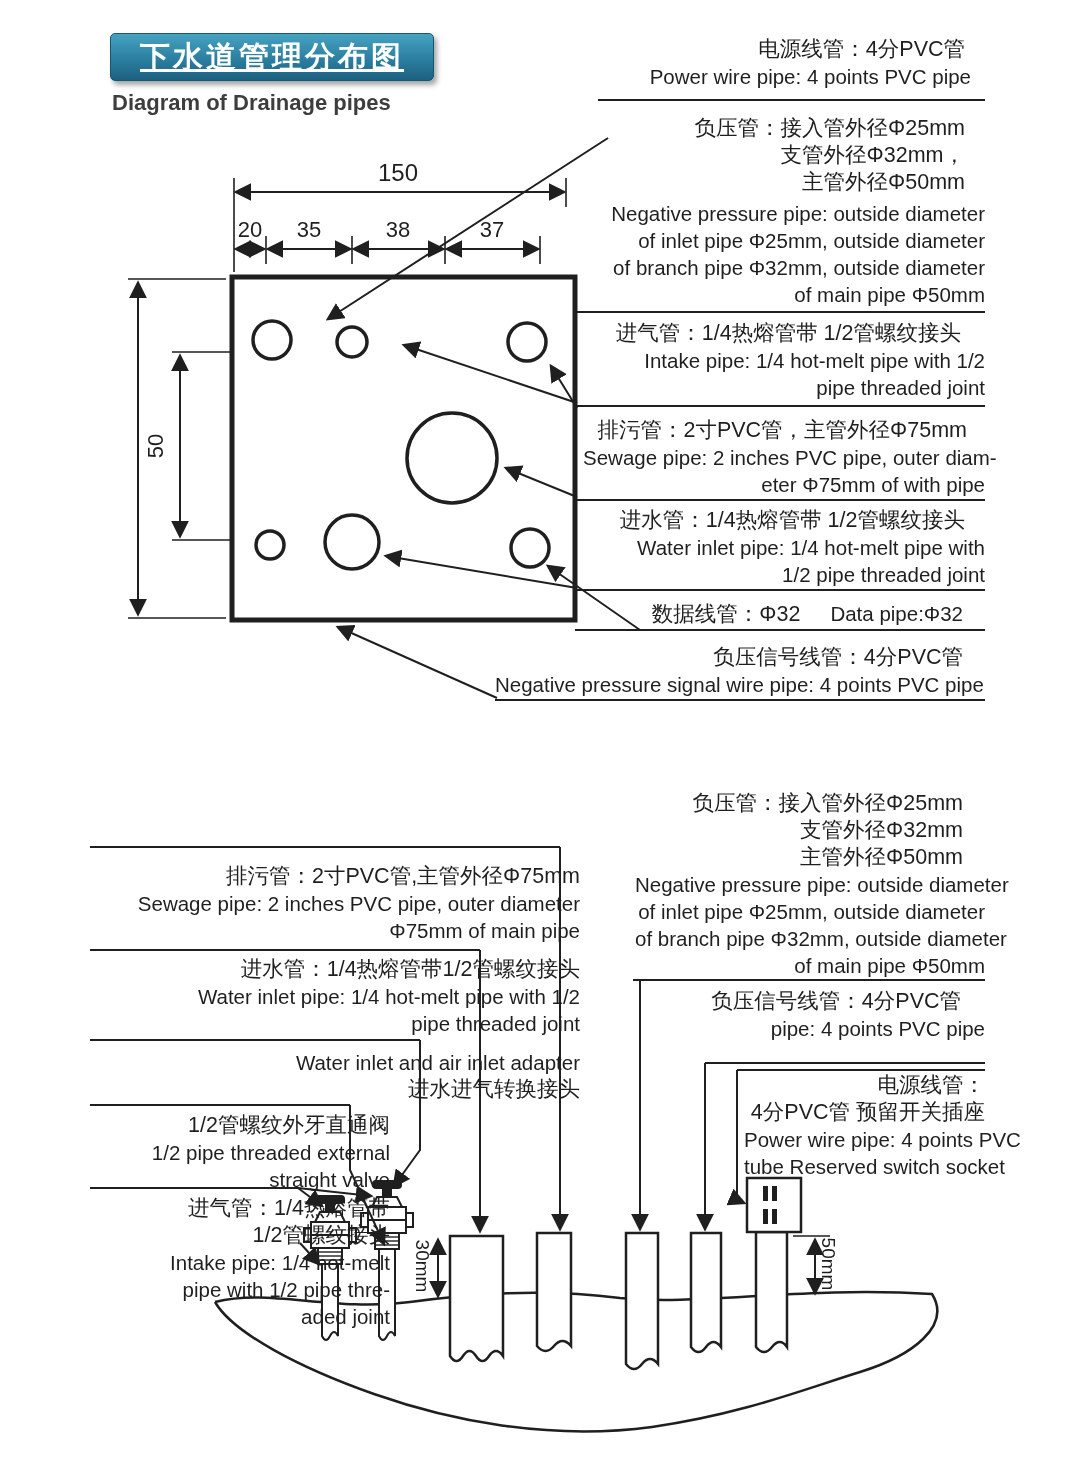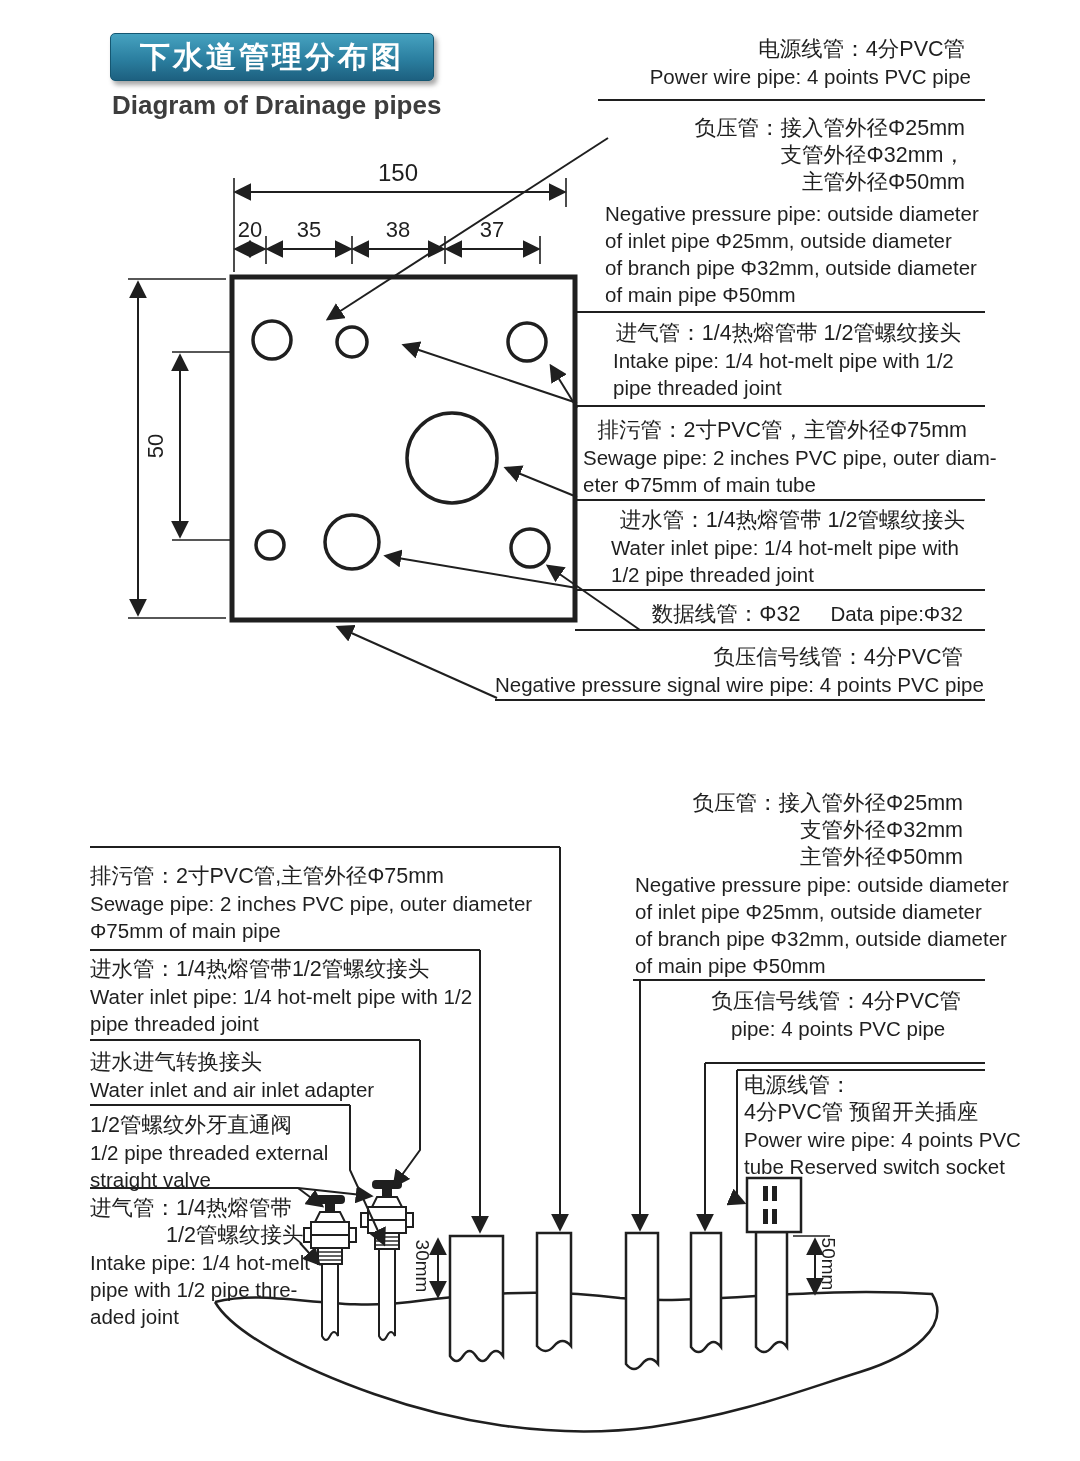--- a/index.html
+++ b/index.html
@@ -3,24 +3,24 @@
 <meta charset="utf-8">
 <style>
   html,body{margin:0;padding:0;background:#fff;}
   .page{position:relative;width:1080px;height:1461px;background:#ffffff;overflow:hidden;
         font-family:"Liberation Sans","DejaVu Sans",sans-serif;color:#1f1f1f;}
   .art{position:absolute;left:0;top:0;}
   .title-box{position:absolute;left:110px;top:33px;width:322px;height:46px;
     background:linear-gradient(180deg,#46a2c0 0%,#2b7fa0 55%,#1d6080 100%);
     border:1px solid #155772;border-radius:5px;box-shadow:3px 4px 5px rgba(0,0,0,0.35);
     display:flex;align-items:center;justify-content:center;color:#fff;font-size:30px;
-    letter-spacing:3px;font-weight:600;}
-  .subtitle{position:absolute;left:112px;top:90px;font-size:26px;color:#3d3d3d;font-weight:600;}
+    letter-spacing:3px;font-weight:600;text-decoration:underline;}
+  .subtitle{position:absolute;left:112px;top:90px;font-size:22px;color:#3d3d3d;font-weight:600;}
   .tb{position:absolute;}
-  .ln{line-height:27px;font-size:20.5px;white-space:nowrap;color:#1f1f1f;}
+  .ln{line-height:27px;font-size:20.5px;white-space:nowrap;color:#1f1f1f;text-align:right;}
   .zh{font-size:21.5px;}
   .r{text-align:right;}
   .pr14{padding-right:14px}.pr18{padding-right:18px}.pr20{padding-right:20px}
   .pr22{padding-right:22px}.pr24{padding-right:24px}
   .pl2{padding-left:2px}.pl8{padding-left:8px}.pl26{padding-left:26px}.pl30{padding-left:30px}
   .pl36{padding-left:36px}.pl38{padding-left:38px}.pl76{padding-left:76px}
   .mt4{margin-top:4px}
   .gap30{display:inline-block;width:30px;}
   .dim{font-family:"Liberation Sans","DejaVu Sans",sans-serif;fill:#1f1f1f;}
 </style>
@@ -208,21 +208,21 @@
 
   <div class="tb" style="left:575px;top:320px;width:410px;">
     <div class="ln zh r pr24">进气管：1/4热熔管带 1/2管螺纹接头</div>
     <div class="ln pl38">Intake pipe: 1/4 hot-melt pipe with 1/2</div>
     <div class="ln pl38">pipe threaded joint</div>
   </div>
 
   <div class="tb" style="left:575px;top:417px;width:410px;">
     <div class="ln zh r pr18">排污管：2寸PVC管，主管外径Φ75mm</div>
     <div class="ln pl8">Sewage pipe: 2 inches PVC pipe, outer diam-</div>
-    <div class="ln pl8">eter Φ75mm of main tube</div>
+    <div class="ln pl8">eter Φ75mm of with pipe</div>
   </div>
 
   <div class="tb" style="left:575px;top:507px;width:410px;">
     <div class="ln zh r pr20">进水管：1/4热熔管带 1/2管螺纹接头</div>
     <div class="ln pl36">Water inlet pipe: 1/4 hot-melt pipe with</div>
     <div class="ln pl36">1/2 pipe threaded joint</div>
   </div>
 
   <div class="tb" style="left:575px;top:600px;width:410px;">
     <div class="ln r pr22">
@@ -242,22 +242,22 @@
     <div class="ln">Φ75mm of main pipe</div>
   </div>
 
   <div class="tb" style="left:90px;top:956px;width:490px;">
     <div class="ln zh">进水管：1/4热熔管带1/2管螺纹接头</div>
     <div class="ln">Water inlet pipe: 1/4 hot-melt pipe with 1/2</div>
     <div class="ln">pipe threaded joint</div>
   </div>
 
   <div class="tb" style="left:90px;top:1049px;width:490px;">
+    <div class="ln">Water inlet and air inlet adapter</div>
     <div class="ln zh">进水进气转换接头</div>
-    <div class="ln">Water inlet and air inlet adapter</div>
   </div>
 
   <div class="tb" style="left:90px;top:1112px;width:300px;">
     <div class="ln zh">1/2管螺纹外牙直通阀</div>
     <div class="ln">1/2 pipe threaded external</div>
     <div class="ln">straight valve</div>
   </div>
 
   <div class="tb" style="left:90px;top:1195px;width:300px;">
     <div class="ln zh">进气管：1/4热熔管带</div>

